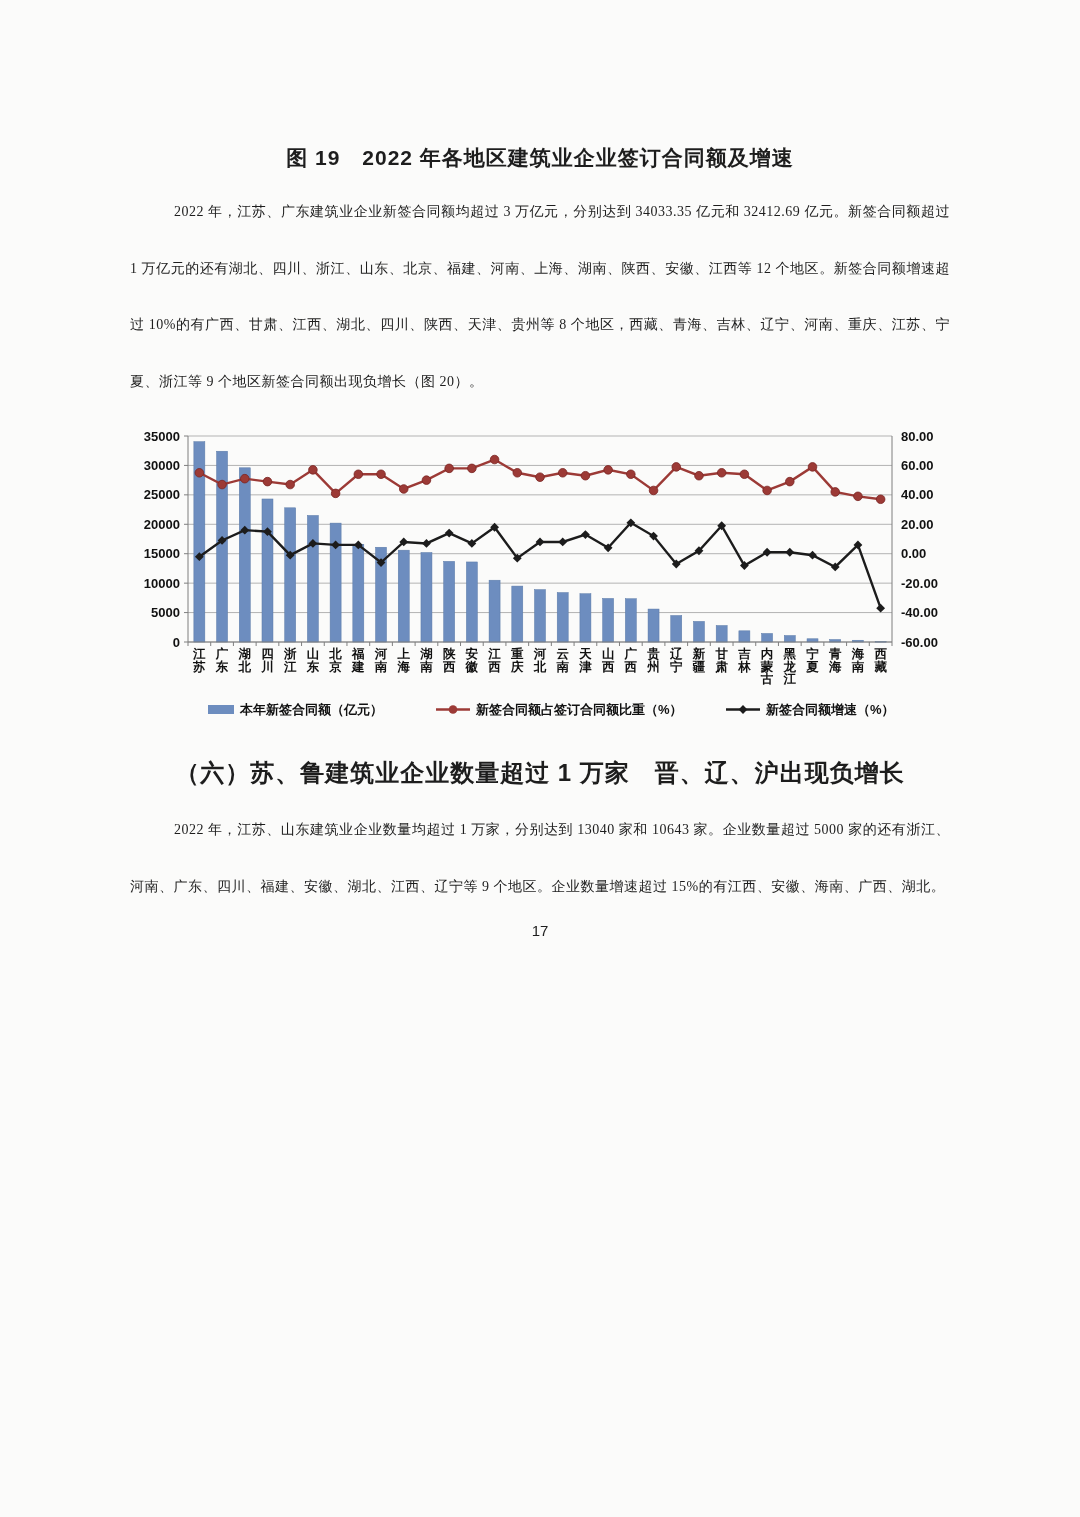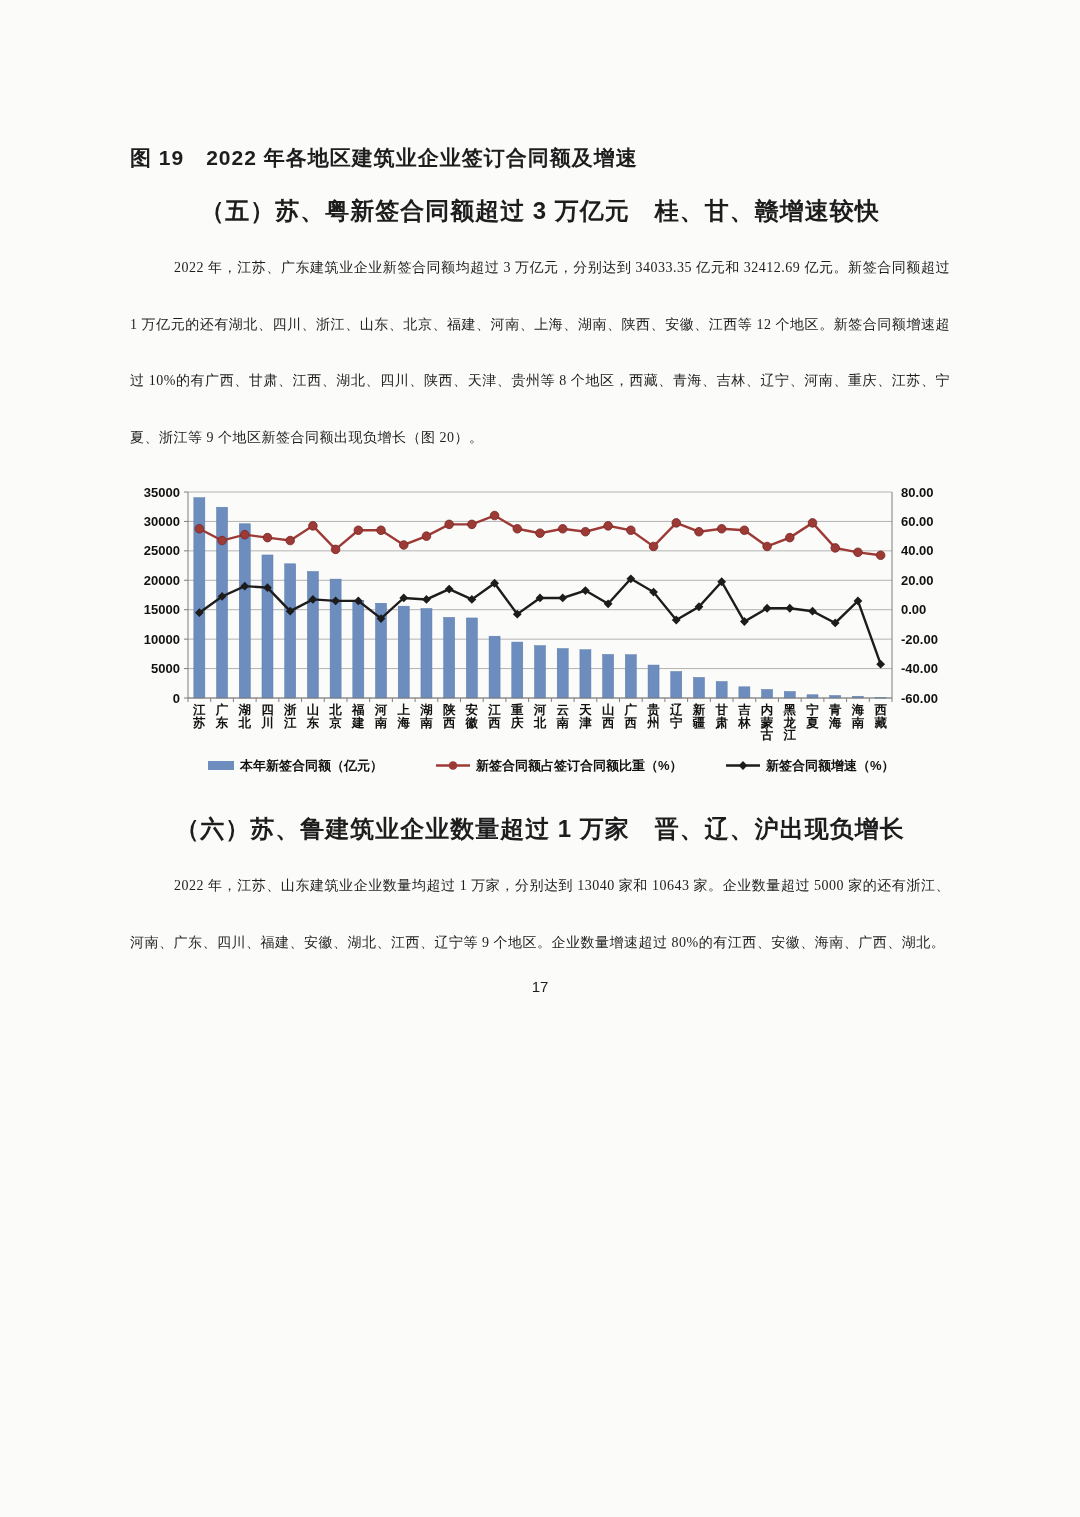--- a/index.html
+++ b/index.html
@@ -6,20 +6,21 @@
   body{
     width:1080px;height:1517px;
     background:#fbfbfa;
     font-family:"Liberation Serif","DejaVu Serif",serif;
     color:#1d1d1d;
     overflow:hidden;
   }
   .page{padding:0 130px;box-sizing:border-box;width:1080px;}
   .fig-caption{
     margin:0;padding-top:146px;
+    text-align:center;
     font-family:"Liberation Sans","DejaVu Sans",sans-serif;
     font-weight:bold;font-size:21px;line-height:24px;
     letter-spacing:1px;
   }
   .fig-caption.mid{padding-top:8px;}
   .sec-heading{
     margin:0;padding-top:26px;
     text-align:center;
     font-family:"Liberation Sans","DejaVu Sans",sans-serif;
     font-weight:bold;font-size:24px;line-height:30px;
@@ -44,21 +45,20 @@
     font-family:"Liberation Sans","DejaVu Sans",sans-serif;
   }
 </style>
 </head>
 <body>
 
 <div class="page">
 
   <p class="fig-caption">图 19　2022 年各地区建筑业企业签订合同额及增速</p>
 
-  <h2 class="sec-heading">（五）苏、粤新签合同额超过 3 万亿元　桂、甘、赣增速较快</h2>
 
   <p class="body-para">2022 年，江苏、广东建筑业企业新签合同额均超过 3 万亿元，分别达到 34033.35 亿元和 32412.69 亿元。新签合同额超过 1 万亿元的还有湖北、四川、浙江、山东、北京、福建、河南、上海、湖南、陕西、安徽、江西等 12 个地区。新签合同额增速超过 10%的有广西、甘肃、江西、湖北、四川、陕西、天津、贵州等 8 个地区，西藏、青海、吉林、辽宁、河南、重庆、江苏、宁夏、浙江等 9 个地区新签合同额出现负增长（图 20）。</p>
 
   <div class="chart-wrap">
     <svg id="fig20-svg" width="830" height="310" viewBox="0 0 830 310">
         <g>
           <line x1="58" x2="762" y1="220" y2="220" stroke="#b3b3b3" stroke-width="1"></line>
           <line x1="54" x2="58" y1="220" y2="220" stroke="#7f7f7f" stroke-width="1"></line>
           <line x1="58" x2="762" y1="190.57142857142858" y2="190.57142857142858" stroke="#b3b3b3" stroke-width="1"></line>
           <line x1="54" x2="58" y1="190.57142857142858" y2="190.57142857142858" stroke="#7f7f7f" stroke-width="1"></line>
@@ -275,18 +275,18 @@
           <line x1="596" x2="630" y1="287.5" y2="287.5" stroke="#1c1c1c" stroke-width="2.4"></line>
           <path d="M 613 283.1 L 617.4 287.5 L 613 291.9 L 608.6 287.5 Z" fill="#1c1c1c"></path>
           <text x="636" y="292" class="leg">新签合同额增速（%）</text>
         </g>
       </svg>
   </div>
 
 
   <h2 class="sec-heading">（六）苏、鲁建筑业企业数量超过 1 万家　晋、辽、沪出现负增长</h2>
 
-  <p class="body-para">2022 年，江苏、山东建筑业企业数量均超过 1 万家，分别达到 13040 家和 10643 家。企业数量超过 5000 家的还有浙江、河南、广东、四川、福建、安徽、湖北、江西、辽宁等 9 个地区。企业数量增速超过 80%的有江西、安徽、海南、广西、湖北。</p>
+  <p class="body-para">2022 年，江苏、山东建筑业企业数量均超过 1 万家，分别达到 13040 家和 10643 家。企业数量超过 5000 家的还有浙江、河南、广东、四川、福建、安徽、湖北、江西、辽宁等 9 个地区。企业数量增速超过 15%的有江西、安徽、海南、广西、湖北。</p>
 
 
   <p class="page-num">17</p>
 
 </div>
 
 </body></html>

